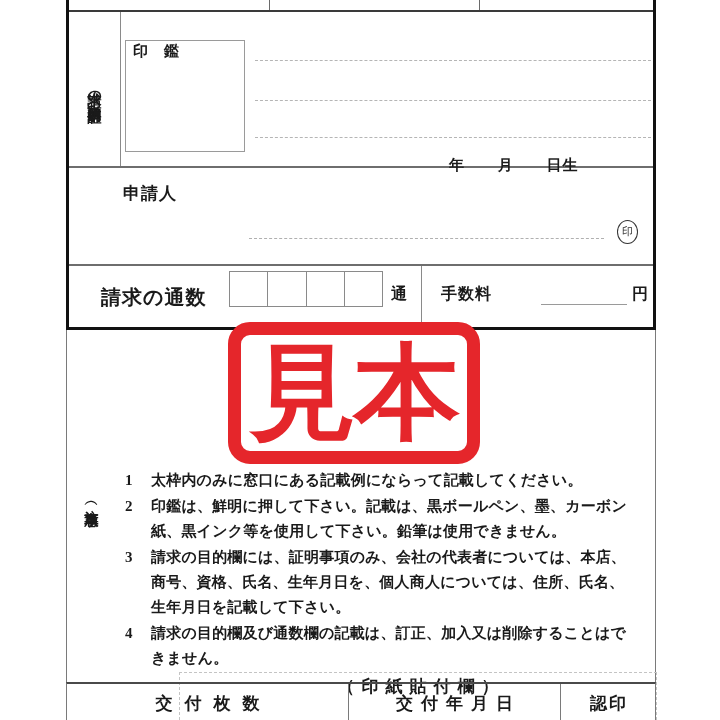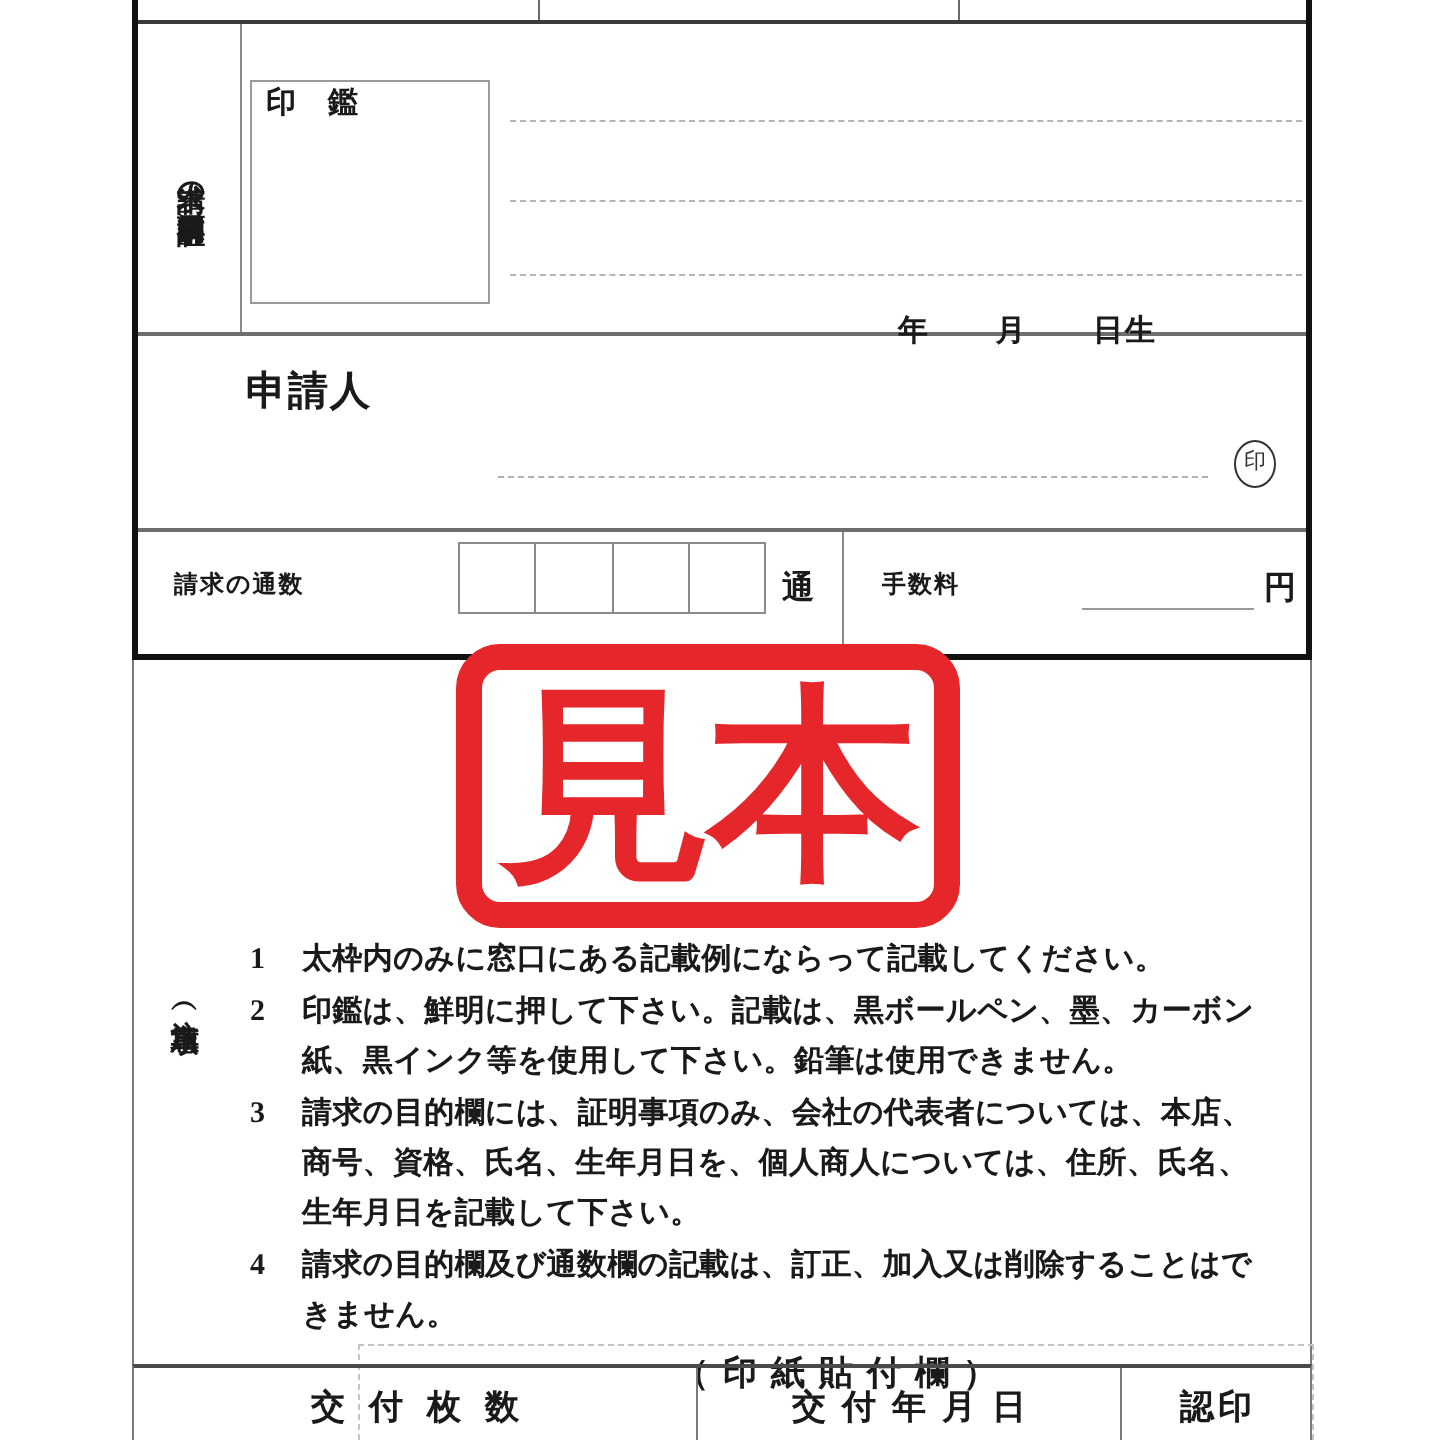--- a/index.html
+++ b/index.html
@@ -140,21 +140,21 @@
     top: 174px;
     width: 100%;
     height: 98px;
     border-bottom: 2px solid #6e6e6e;
     box-sizing: border-box;
   }
   .applicant-label {
     position: absolute;
     left: 54px;
     top: 14px;
-    font-size: 20px;
+    font-size: 17px;
     font-weight: 700;
     letter-spacing: 1px;
   }
   .sig-line {
     position: absolute;
     left: 180px;
     top: 70px;
     width: 355px;
     height: 0;
     border-top: 1px dashed #b0b0b0;
@@ -176,23 +176,23 @@
   
   .count-row {
     position: absolute;
     left: 0;
     top: 272px;
     width: 100%;
     height: 58px;
   }
   .count-label {
     position: absolute;
-    left: 18px;
+    left: 32px;
     top: 18px;
-    font-size: 12px;
+    font-size: 20px;
     font-weight: 700;
     letter-spacing: 1px;
   }
   .count-cells {
     position: absolute;
     left: 160px;
     top: 5px;
     width: 154px;
     height: 36px;
     display: flex;
@@ -218,21 +218,21 @@
     left: 352px;
     top: 0;
     width: 0;
     height: 100%;
     border-left: 1px solid #8a8a8a;
   }
   .fee-label {
     position: absolute;
     left: 372px;
     top: 18px;
-    font-size: 12px;
+    font-size: 16px;
     font-weight: 700;
     letter-spacing: 1px;
   }
   .fee-line {
     position: absolute;
     left: 472px;
     top: 38px;
     width: 86px;
     height: 0;
     border-top: 1px solid #9a9a9a;

